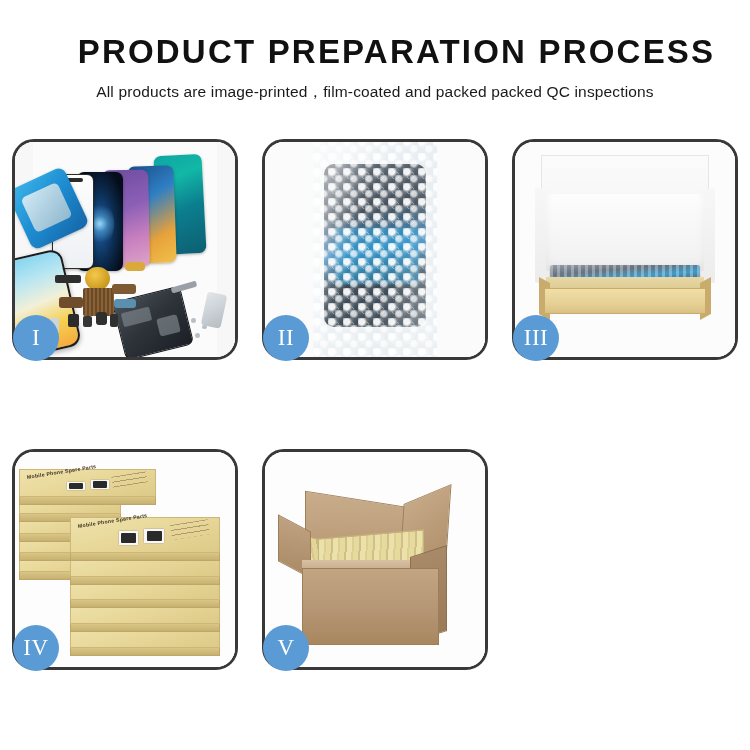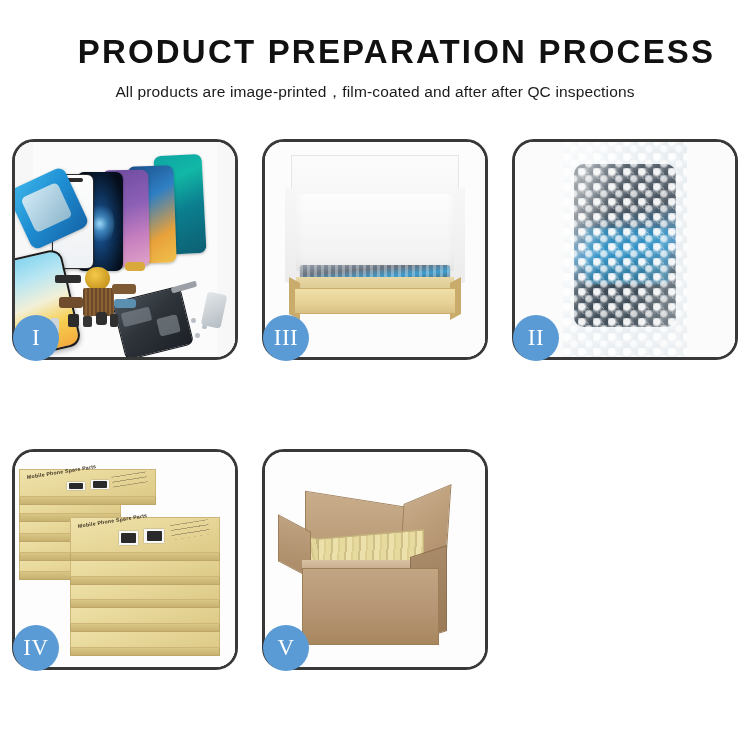--- a/index.html
+++ b/index.html
@@ -295,21 +295,21 @@
   .c6-edge { position:absolute; left:50%; top:31%; width:1px; height:48%;
     background:rgba(120,98,70,.6); }
 </style>
 </head>
 <body>
 
 <div class="page">
 
   <div class="header">
     <div class="title">PRODUCT PREPARATION PROCESS</div>
-    <div class="subtitle">All products are image-printed，film-coated and after after QC inspections</div>
+    <div class="subtitle">All products are image-printed，film-coated and packed packed QC inspections</div>
   </div>
 
   <div class="grid">
 
     <div class="panel">
       <div class="panel-inner">
         <div class="scene-parts">
           <div class="wbg"></div>
           <div class="ph p5"></div>
           <div class="ph p4"></div>
@@ -338,47 +338,47 @@
           <div class="pt scr2"></div>
           <div class="pt scr3"></div>
           <div class="pt tool"></div>
         </div>
       </div>
       <div class="badge">I</div>
     </div>
 
     <div class="panel">
       <div class="panel-inner">
+        <div class="scene-bubble">
+          <div class="bw-sleeve"></div>
+          <div class="bw-phone"></div>
+          <div class="bw-blue"></div>
+          <div class="bw-bubbles"></div>
+          <div class="bw-ring"></div>
+          <div class="bw-gloss"></div>
+        </div>
+      </div>
+      <div class="badge">II</div>
+    </div>
+
+    <div class="panel">
+      <div class="panel-inner">
         <div class="scene-box3">
           <div class="b3-lidback"></div>
           <div class="b3-flapL"></div>
           <div class="b3-flapR"></div>
           <div class="b3-foam"></div>
           <div class="b3-content"></div>
           <div class="b3-inner"></div>
           <div class="b3-lipL"></div>
           <div class="b3-lipR"></div>
           <div class="b3-front"></div>
         </div>
       </div>
       <div class="badge">III</div>
-    </div>
-
-    <div class="panel">
-      <div class="panel-inner">
-        <div class="scene-bubble">
-          <div class="bw-sleeve"></div>
-          <div class="bw-phone"></div>
-          <div class="bw-blue"></div>
-          <div class="bw-bubbles"></div>
-          <div class="bw-ring"></div>
-          <div class="bw-gloss"></div>
-        </div>
-      </div>
-      <div class="badge">II</div>
     </div>
 
     <div class="panel">
       <div class="panel-inner">
         <div class="scene-stack">
 
           <div class="sb" style="left:2%;  top:47%; width:46%; height:9%;">
             <div class="top"></div>
               <div class="side"></div>
           </div>

